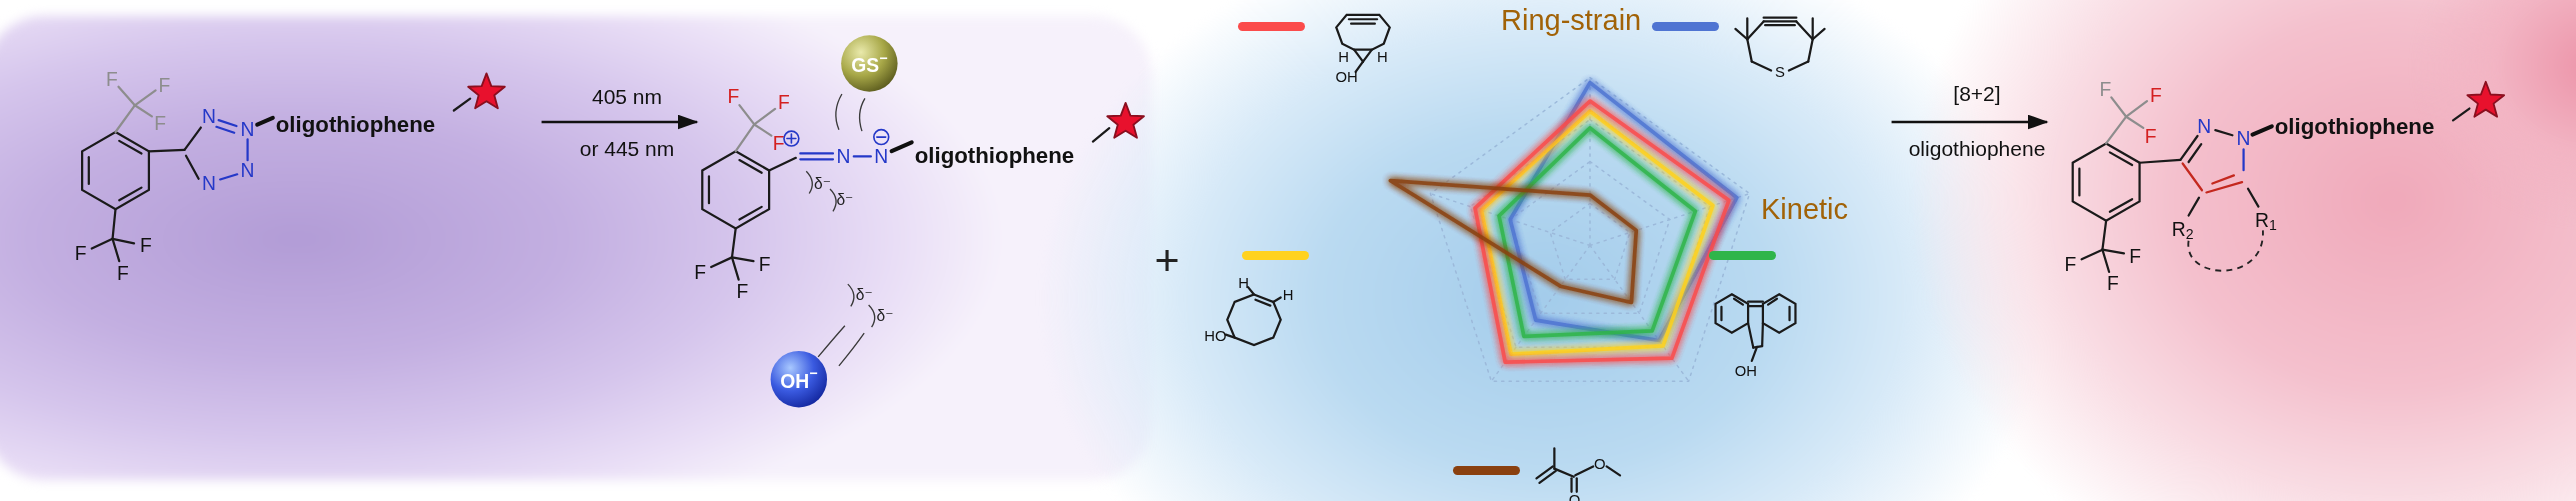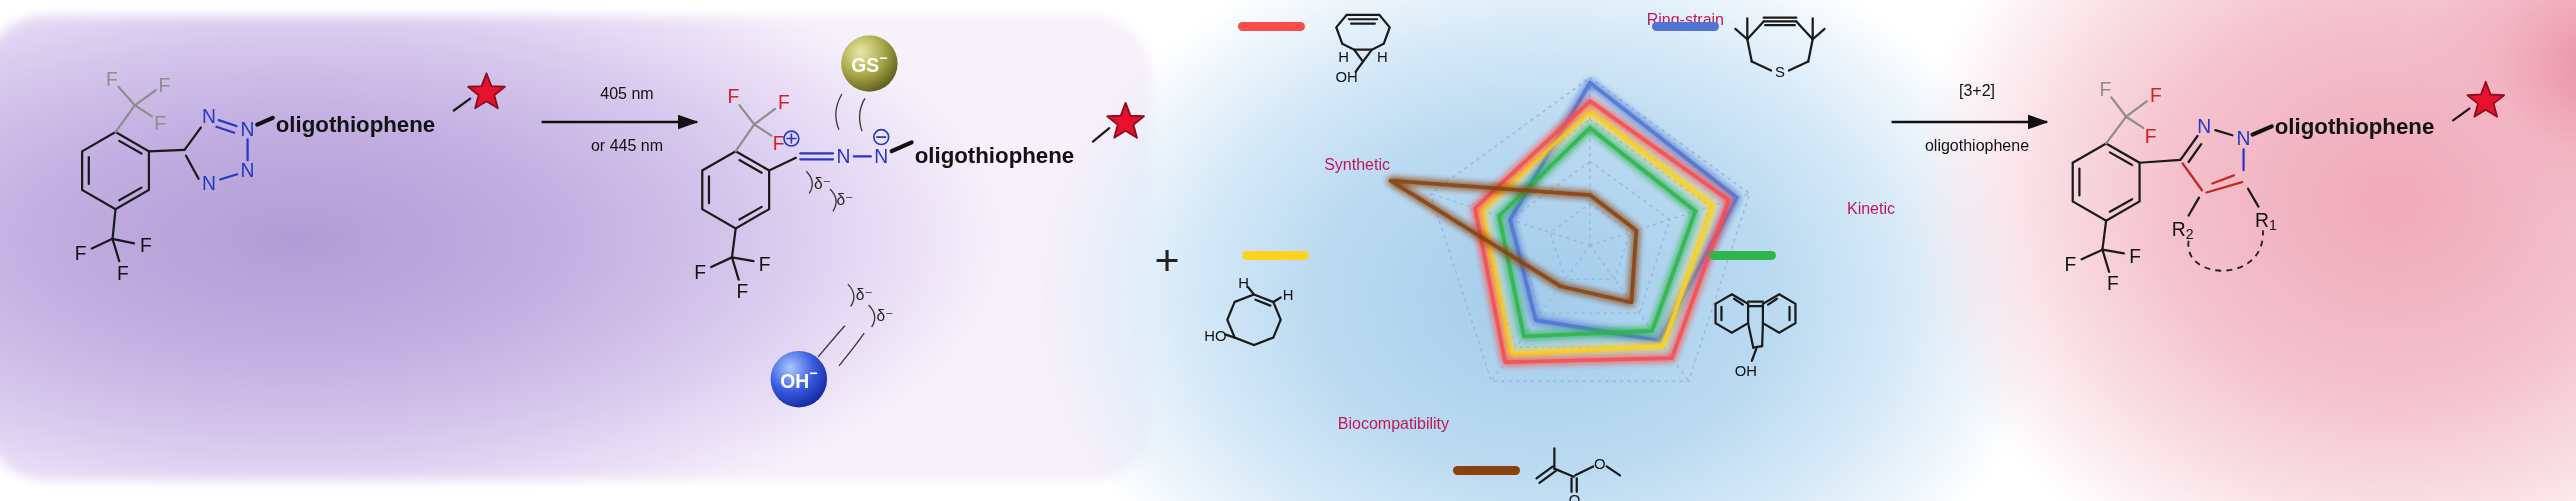--- a/index.html
+++ b/index.html
@@ -37,22 +37,22 @@
   .atom-blue{ fill:#2438c8; }
   .atom-red{ fill:#d42020; }
   .atom-gray{ fill:#8d8d8d; }
   .atom-sm{ font-size:20px; }
   .mol-label{ font-size:30px; font-weight:bold; fill:#111; }
   .sphere-label{ font-size:26px; font-weight:bold; fill:#fff; text-anchor:middle; dominant-baseline:central; }
   .delta{ font-size:21px; fill:#222; text-anchor:middle; dominant-baseline:central; }
   .charge{ stroke:#2438c8; stroke-width:2.2; fill:none; stroke-linecap:round; }
 
   
-  .arrow-label{ position:absolute; font-size:16px; color:#111; text-align:center; }
-  .axis-label{ position:absolute; font-size:16px; color:#be185d; text-align:right; line-height:26px; }
+  .arrow-label{ position:absolute; font-size:21px; color:#111; text-align:center; }
+  .axis-label{ position:absolute; font-size:29px; color:#a16207; text-align:left; line-height:26px; }
   .plus-sign{ position:absolute; font-size:43px; color:#222; text-align:center; line-height:48px; }
 
   
   .grid-poly{ fill:none; stroke:#9cb9da; stroke-width:2; stroke-dasharray:3 7; stroke-linecap:round; }
   .series-poly{ fill:none; stroke-width:5; stroke-linejoin:round; opacity:.92; filter:url(#softglow); }
   .legend-bar{ position:absolute; width:67px; height:9px; border-radius:5.2px; }
 </style>
 </head>
 <body>
 
@@ -224,23 +224,21 @@
         <polygon points="540.0,110.8 737.7,265.7 633.0,458.0 466.9,430.6 432.5,295.1" stroke="#4f74d2" class="series-poly"></polygon>
         <polygon points="540.0,149.2 705.5,276.2 638.3,465.3 433.7,476.3 393.8,282.5" stroke="#ffd21f" class="series-poly"></polygon>
         <polygon points="540.0,171.8 681.9,283.9 623.7,445.2 451.0,452.5 417.5,290.2" stroke="#2fb54a" class="series-poly"></polygon>
         <polygon points="540.0,135.6 727.0,269.2 650.3,481.8 425.8,487.2 385.2,279.7" stroke="#fb4b4b" class="series-poly"></polygon>
         <polygon points="540.0,262.2 602.3,309.7 595.8,406.8 500.1,384.9 271.3,242.7" stroke="#8a400f" class="series-poly"></polygon>
       </g>
   </svg>
 
   <div class="axis-label" style="left:1501px;top:7.4px;width:223px">Ring-strain</div>
   <div class="axis-label" style="left:1761px;top:196px;width:134px">Kinetic</div>
-  <div class="axis-label" style="left:1241px;top:411px;width:208px">Biocompatibility</div>
   <div class="axis-label" style="left:1189px;top:152px;width:201px">
-    <div>Synthetic</div>
   </div>
 
   <div class="legend-bar" style="left: 1238px; top: 21.5px; background: rgb(251, 75, 75);"></div>
   <div class="legend-bar" style="left: 1652px; top: 21.5px; background: rgb(79, 116, 210);"></div>
   <div class="legend-bar" style="left: 1242px; top: 251px; background: rgb(255, 210, 31);"></div>
   <div class="legend-bar" style="left: 1709px; top: 251px; background: rgb(47, 181, 74);"></div>
   <div class="legend-bar" style="left: 1453px; top: 466px; background: rgb(138, 64, 15);"></div>
 
   <svg class="abs" style="left:1314px;top:4.5px" width="98" height="76" viewBox="0 0 132 102">
     <path class="bond" d="M38,52 L30,30 L44,13 L88,13 L102,30 L94,52 L78,60 L54,60 Z"></path>
@@ -304,21 +302,21 @@
     <line class="bond" x1="34" y1="45" x2="34" y2="18"></line>
     <line class="bond" x1="34" y1="45" x2="60" y2="56"></line>
     <line class="bond" x1="57" y1="58" x2="57" y2="76"></line>
     <line class="bond" x1="64" y1="58" x2="64" y2="76"></line>
     <text class="atom atom-sm" x="61" y="86">O</text>
     <line class="bond" x1="62" y1="54" x2="86" y2="42"></line>
     <text class="atom atom-sm" x="95" y="38">O</text>
     <line class="bond" x1="104" y1="42" x2="122" y2="54"></line>
   </svg>
 
-  <div class="arrow-label" style="left:1886px;top:82px;width:182px">[3+2]</div>
+  <div class="arrow-label" style="left:1886px;top:82px;width:182px">[8+2]</div>
   <svg class="abs" style="left:1886px;top:111px" width="182" height="22" viewBox="0 0 245 30">
     <line x1="6" y1="15" x2="218" y2="15" stroke="#111" stroke-width="3.5" marker-end="url(#arrowhead)"></line>
   </svg>
   <div class="arrow-label" style="left:1886px;top:137px;width:182px">oligothiophene</div>
 
   <svg class="abs" style="left:2043px;top:52px" width="520" height="327" viewBox="0 0 700 440">
     <g>
       <path class="bond" d="M85,123 L130,149 L130,201 L85,227 L40,201 L40,149 Z"></path>
       <line class="bond" x1="90" y1="135" x2="120" y2="152"></line>
       <line class="bond" x1="120" y1="198" x2="90" y2="215"></line>

